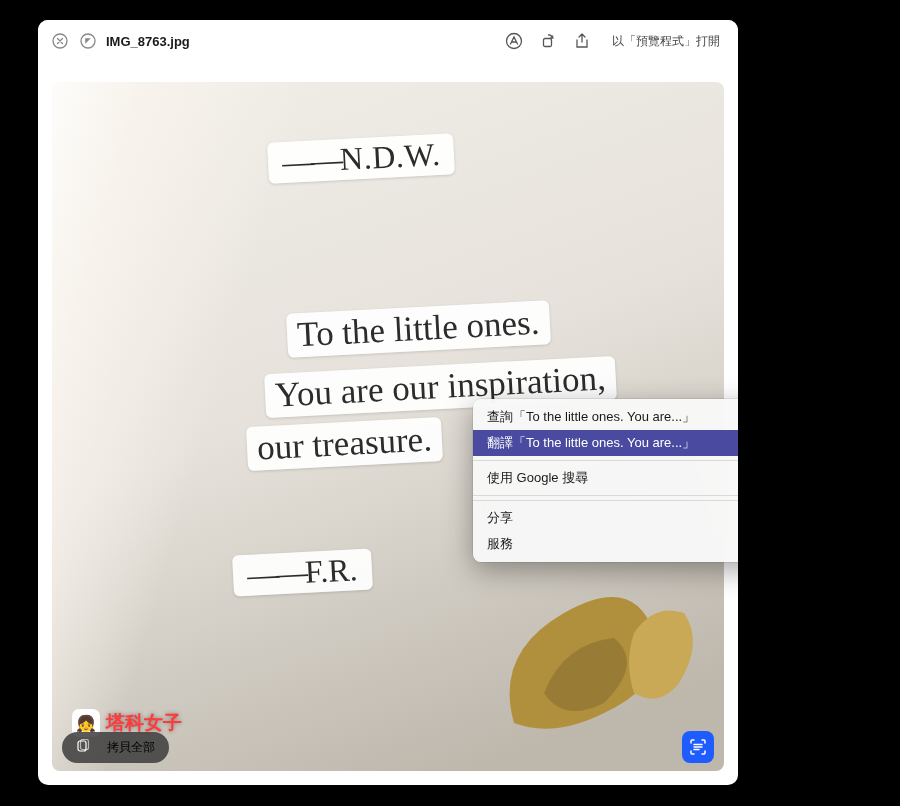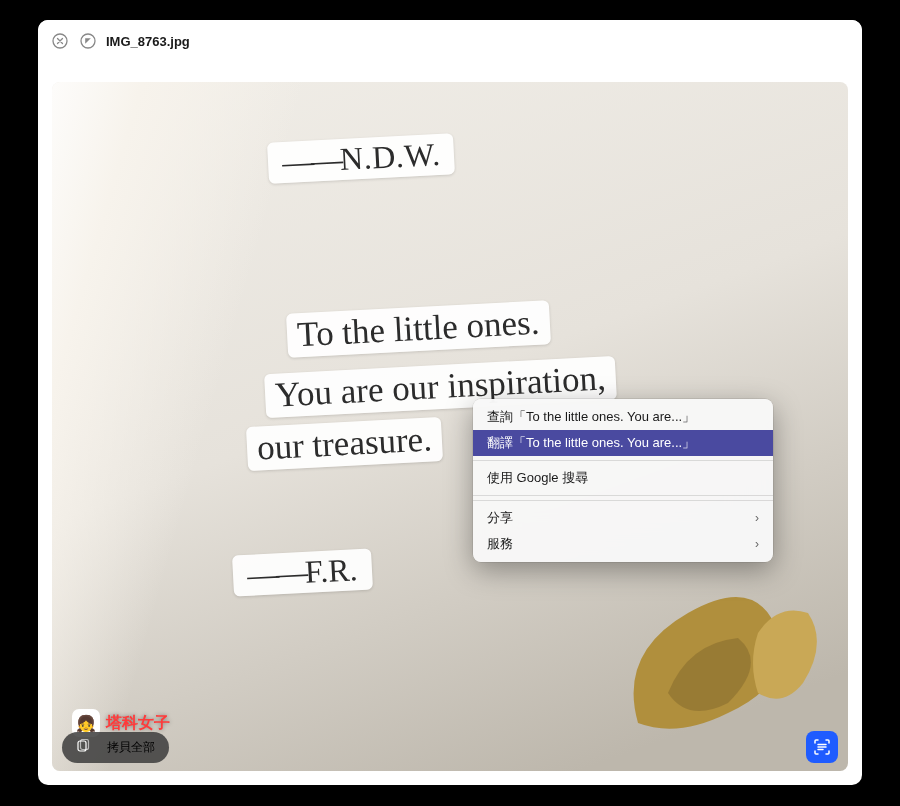--- a/index.html
+++ b/index.html
@@ -8,21 +8,21 @@
       width: 900px;
       height: 806px;
       font-family: -apple-system, BlinkMacSystemFont, "Helvetica Neue", Arial, sans-serif;
       overflow: hidden;
       position: relative;
     }
     .window {
       position: absolute;
       left: 38px;
       top: 20px;
-      width: 824px;
+      width: 700px;
       height: 765px;
       background: #fff;
       border-radius: 10px;
       overflow: hidden;
       box-shadow: 0 10px 40px rgba(0,0,0,.6);
     }
     .titlebar {
       height: 42px;
       display: flex;
       align-items: center;
@@ -79,21 +79,21 @@
     .wm-avatar {
       width: 28px; height: 28px;
       border-radius: 7px;
       background: #fff;
       display: flex; align-items: center; justify-content: center;
       font-size: 16px;
     }
     .wm-text {
       color: #ff3a3a;
       font-weight: 700;
-      font-size: 16px;
+      font-size: 19px;
       text-shadow: 0 0 4px rgba(0,0,0,.4);
     }
 
     .butterfly {
       position: absolute;
       right: 20px; bottom: 28px;
       width: 220px; height: 200px;
     }
 
     .copy-pill {
@@ -160,20 +160,42 @@
           </svg>
       </span>
       <span class="iconbtn">
         <svg width="16" height="16" viewBox="0 0 16 16">
             <circle cx="8" cy="8" r="7" fill="none" stroke="#888" stroke-width="1.3"></circle>
             <path d="M5.2 5.2 L10.8 5.2 L5.2 10.8 Z" fill="#888"></path>
           </svg>
       </span>
       <span class="title-text">IMG_8763.jpg</span>
     </div>
+    <div class="titlebar-right">
+      <span class="iconbtn">
+        <svg width="18" height="18" viewBox="0 0 18 18">
+            <circle cx="9" cy="9" r="7.5" fill="none" stroke="#555" stroke-width="1.3"></circle>
+            <path d="M5.5 12 L9 5 L12.5 12 M6.7 10 L11.3 10" fill="none" stroke="#555" stroke-width="1.3" stroke-linecap="round"></path>
+          </svg>
+      </span>
+      <span class="iconbtn">
+        <svg width="18" height="18" viewBox="0 0 18 18">
+            <rect x="4.5" y="6.5" width="8" height="8" rx="1.5" fill="none" stroke="#555" stroke-width="1.3"></rect>
+            <path d="M9 3 A4 4 0 0 1 13.5 6" fill="none" stroke="#555" stroke-width="1.3"></path>
+            <path d="M13.5 3.5 L13.8 6.2 L11 6" fill="none" stroke="#555" stroke-width="1.3" stroke-linejoin="round"></path>
+          </svg>
+      </span>
+      <span class="iconbtn">
+        <svg width="18" height="18" viewBox="0 0 18 18">
+            <path d="M9 2 L9 10 M6 5 L9 2 L12 5" fill="none" stroke="#555" stroke-width="1.3" stroke-linecap="round" stroke-linejoin="round"></path>
+            <path d="M4 8 L4 15 L14 15 L14 8" fill="none" stroke="#555" stroke-width="1.3" stroke-linecap="round"></path>
+          </svg>
+      </span>
+      <span class="open-with">以「預覽程式」打開</span>
+    </div>
   </div>
 
   <div class="content">
     <div class="page-fold"></div>
 
     <div class="snippet sn1">
       <span class="dash">——</span><span>N.D.W.</span>
     </div>
     <div class="snippet sn2a">To the little ones.</div>
     <div class="snippet sn2b">You are our inspiration,</div>

